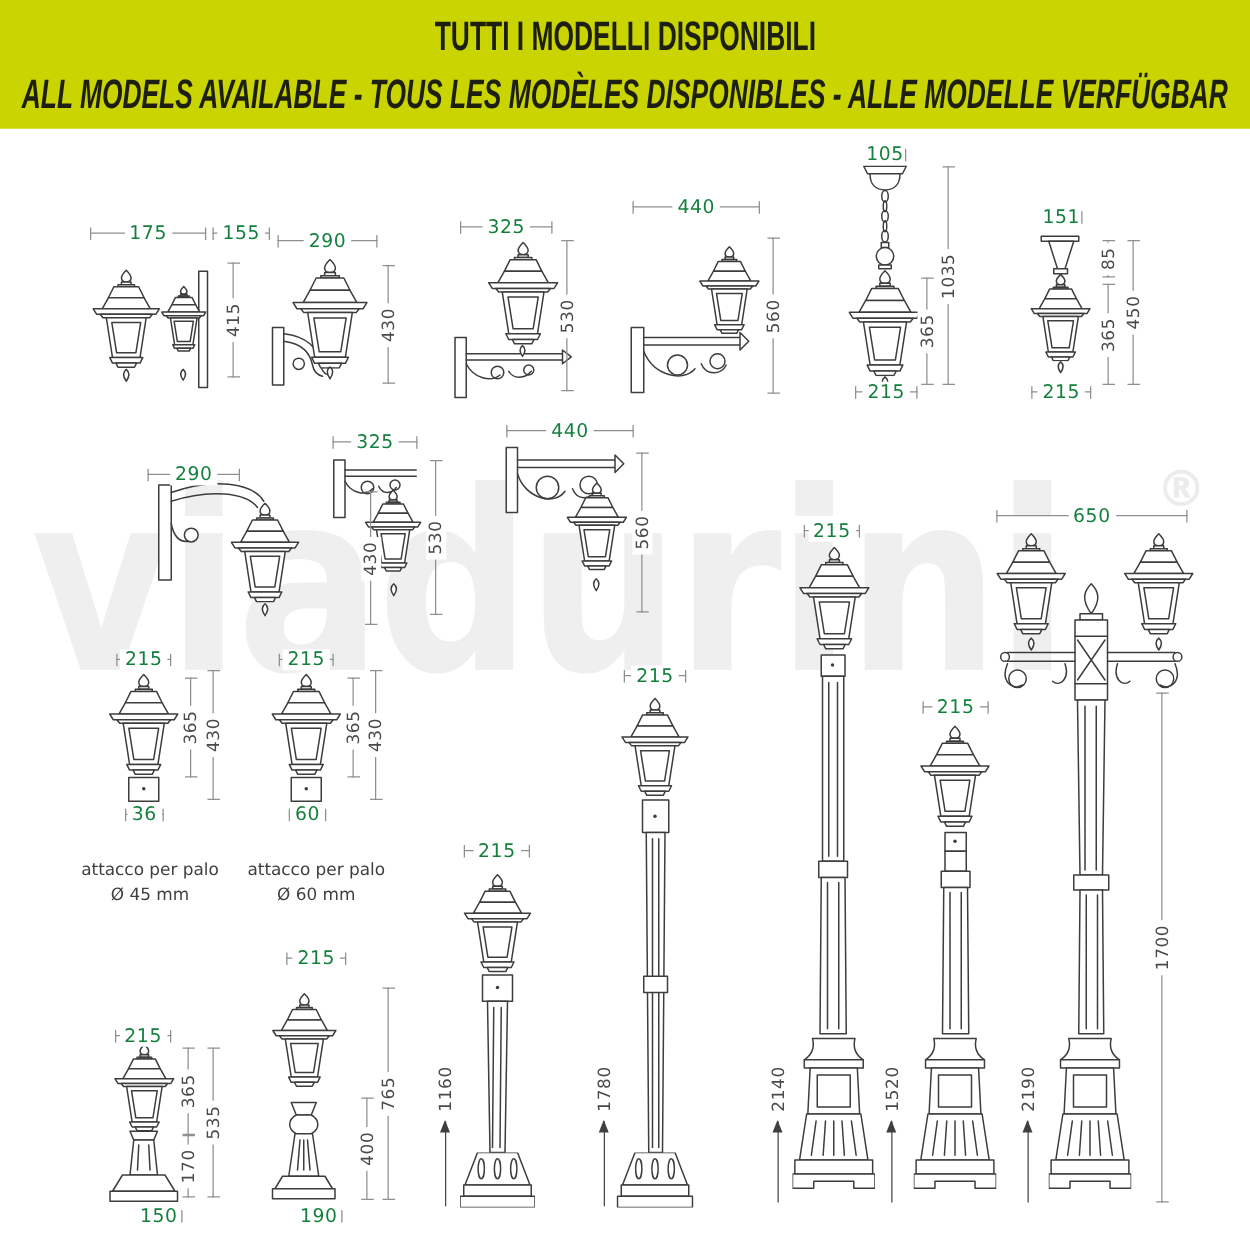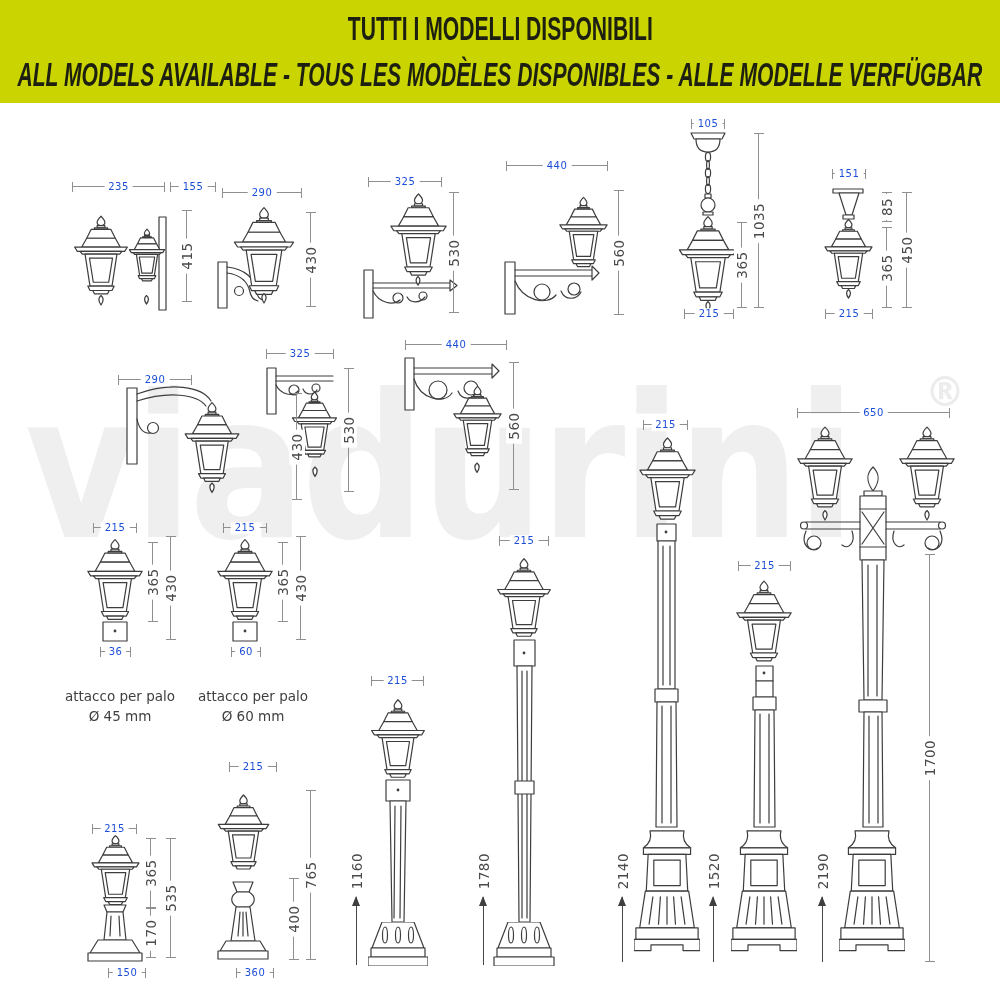--- a/index.html
+++ b/index.html
@@ -22,21 +22,21 @@
   #art{position:absolute;left:0;top:0;z-index:1;fill:#ffffff;stroke:#3d3d3d;stroke-width:1.2;
        stroke-linejoin:round;stroke-linecap:round;}
   #art .ln{fill:none;}
   #art .dot{fill:#3d3d3d;stroke:none;}
   
   .dh,.dv,.da{position:absolute;z-index:2;}
   .dh{height:0;border-top:1px solid #8f8f8f;}
   .dh::before,.dh::after{content:"";position:absolute;top:-5px;width:1px;height:10px;background:#8f8f8f;}
   .dh::before{left:0;} .dh::after{right:0;}
   .dh>span{position:absolute;left:50%;top:0;transform:translate(-50%,-50%);background:#fff;
-           padding:0 4px;font-size:10px;color:#1d4ed8;letter-spacing:0.5px;line-height:1.15;white-space:nowrap;}
+           padding:0 4px;font-size:15px;color:#15803d;letter-spacing:0.5px;line-height:1.15;white-space:nowrap;}
   .dv{width:0;border-left:1px solid #8f8f8f;}
   .dv::before,.dv::after{content:"";position:absolute;left:-5px;width:10px;height:1px;background:#8f8f8f;}
   .dv::before{top:0;} .dv::after{bottom:0;}
   .dv>span{position:absolute;top:50%;left:0;writing-mode:vertical-rl;
            transform:translate(-50%,-50%) rotate(180deg);background:#fff;padding:4px 0;
            font-size:13.5px;color:#4a4a4a;letter-spacing:0.5px;white-space:nowrap;}
   .da{width:0;border-left:1px solid #474747;}
   .da::before{content:"";position:absolute;top:-1px;left:-5px;border-left:4.5px solid transparent;
               border-right:4.5px solid transparent;border-bottom:10px solid #3f3f3f;}
   .da>span{position:absolute;left:0;bottom:100%;margin-bottom:8px;writing-mode:vertical-rl;
@@ -278,21 +278,21 @@
       <path class="ln" d="M869 716 L869 823 M878 716 L878 823"></path>
       <use href="#sy-bbase" x="839" y="827" width="66" height="135"></use>
       <use href="#sy-lan" x="791" y="424" width="68" height="86"></use>
       <use href="#sy-drop" x="820" y="509" width="10" height="13"></use>
       <use href="#sy-lan" x="893" y="424" width="68" height="86"></use>
       <use href="#sy-drop" x="922" y="509" width="10" height="13"></use>
     </g>
   </svg>
 
   <div class="dh" style="left:72px;top:186px;width:93px">
-      <span>235</span>
+      <span>175</span>
     </div>
   <div class="dh" style="left:170px;top:186px;width:46px">
       <span>155</span>
     </div>
   <div class="dh" style="left:222px;top:192px;width:80px">
       <span>290</span>
     </div>
   <div class="dh" style="left:368px;top:181px;width:74px">
       <span>325</span>
     </div>
@@ -335,21 +335,21 @@
   <div class="dh" style="left:92px;top:828px;width:45px">
       <span>215</span>
     </div>
   <div class="dh" style="left:108px;top:972px;width:38px">
       <span>150</span>
     </div>
   <div class="dh" style="left:229px;top:766px;width:48px">
       <span>215</span>
     </div>
   <div class="dh" style="left:236px;top:972px;width:38px">
-      <span>360</span>
+      <span>190</span>
     </div>
   <div class="dh" style="left:371px;top:680px;width:53px">
       <span>215</span>
     </div>
   <div class="dh" style="left:499px;top:540px;width:50px">
       <span>215</span>
     </div>
   <div class="dh" style="left:643px;top:424px;width:45px">
       <span>215</span>
     </div>

